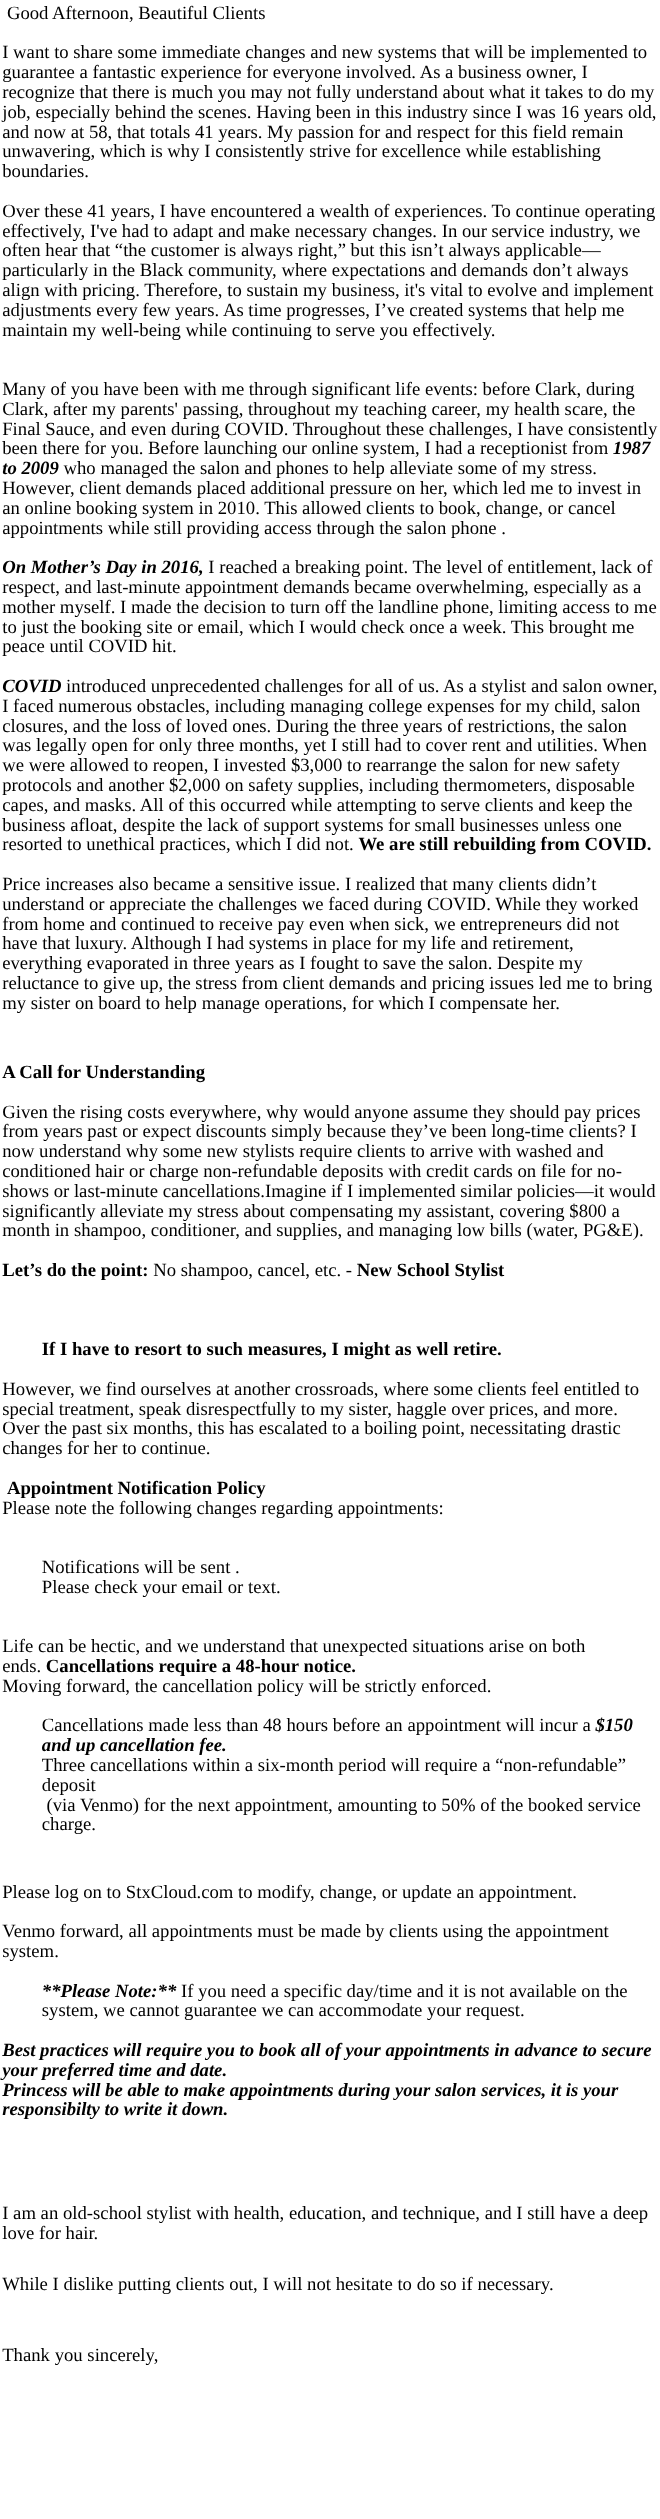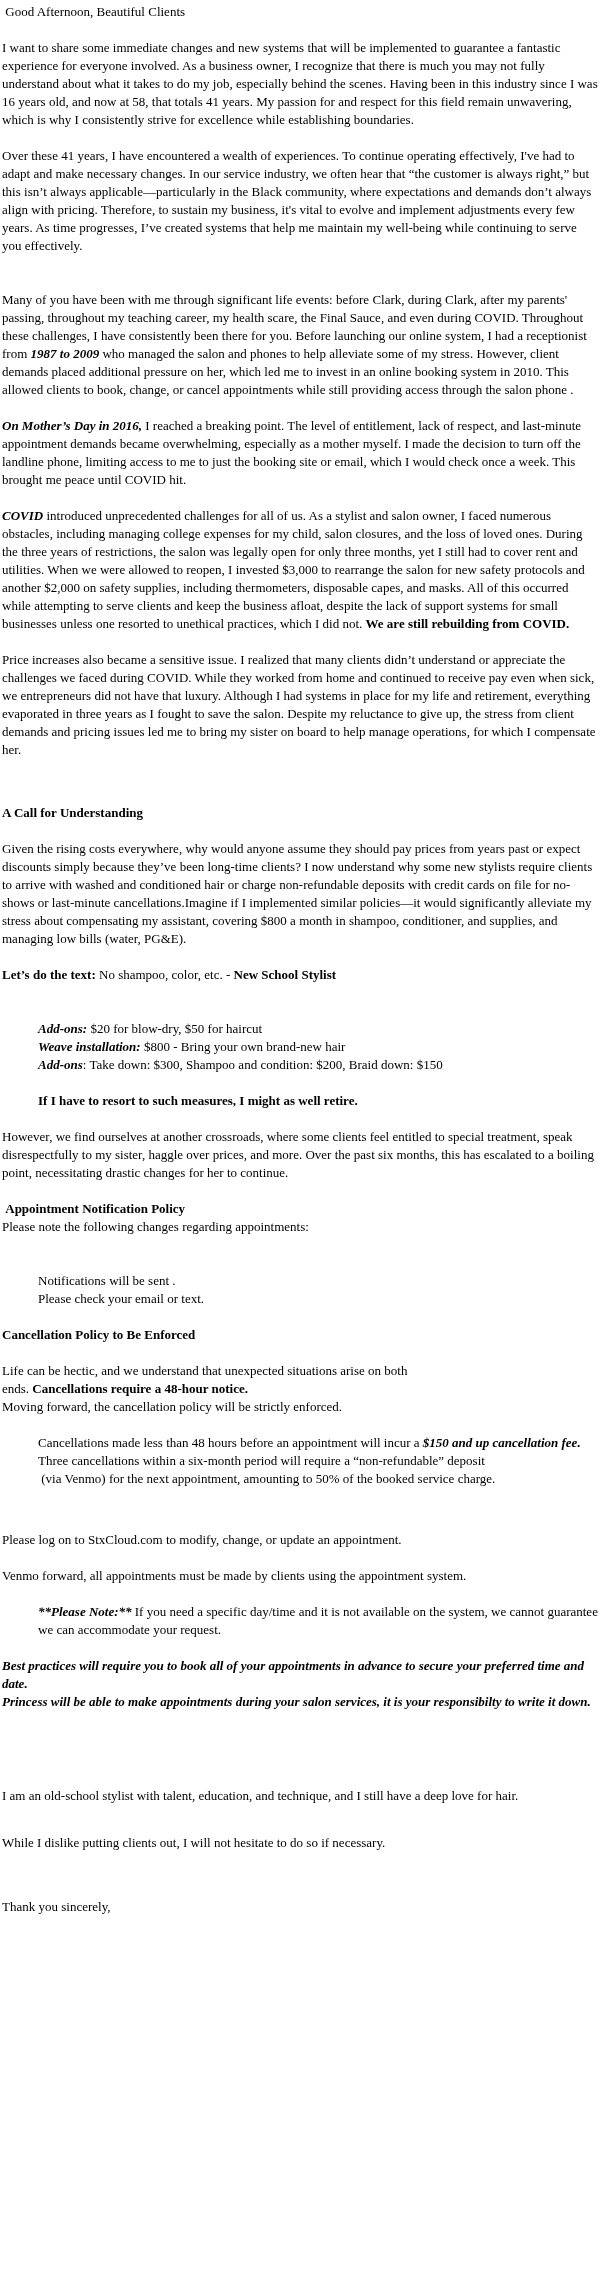--- a/index.html
+++ b/index.html
@@ -9,21 +9,21 @@
   }
   #page {
     width: 600px;
     height: 2290px;
     overflow: hidden;
     box-sizing: border-box;
     padding: 3px 2px 0 2px;
     background: #ffffff;
     color: #000000;
     font-family: "Liberation Serif", "DejaVu Serif", serif;
-    font-size: 13px;
+    font-size: 17px;
     line-height: 18px;
   }
   #page p {
     margin: 0;
     white-space: pre-wrap;
   }
   #page p.indent {
     padding-left: 36px;
   }
   #page .gap {
@@ -50,59 +50,55 @@
       <p class=""><span class="bi">On Mother’s Day in 2016,</span><span class="r"> I reached a breaking point. The level of entitlement, lack of respect, and last-minute appointment demands became overwhelming, especially as a mother myself. I made the decision to turn off the landline phone, limiting access to me to just the booking site or email, which I would check once a week. This brought me peace until COVID hit.</span></p>
       <div class="gap" style="height: 18px;"></div>
       <p class=""><span class="bi">COVID</span><span class="r"> introduced unprecedented challenges for all of us. As a stylist and salon owner, I faced numerous obstacles, including managing college expenses for my child, salon closures, and the loss of loved ones. During the three years of restrictions, the salon was legally open for only three months, yet I still had to cover rent and utilities. When we were allowed to reopen, I invested $3,000 to rearrange the salon for new safety protocols and another $2,000 on safety supplies, including thermometers, disposable capes, and masks. All of this occurred while attempting to serve clients and keep the business afloat, despite the lack of support systems for small businesses unless one resorted to unethical practices, which I did not. </span><span class="b">We are still rebuilding from COVID.</span></p>
       <div class="gap" style="height: 18px;"></div>
       <p class=""><span class="r">Price increases also became a sensitive issue. I realized that many clients didn’t understand or appreciate the challenges we faced during COVID. While they worked from home and continued to receive pay even when sick, we entrepreneurs did not have that luxury. Although I had systems in place for my life and retirement, everything evaporated in three years as I fought to save the salon. Despite my reluctance to give up, the stress from client demands and pricing issues led me to bring my sister on board to help manage operations, for which I compensate her.</span></p>
       <div class="gap" style="height: 45px;"></div>
       <p class=""><span class="b">A Call for Understanding</span></p>
       <div class="gap" style="height: 18px;"></div>
       <p class=""><span class="r">Given the rising costs everywhere, why would anyone assume they should pay prices from years past or expect discounts simply because they’ve been long-time clients? I now understand why some new stylists require clients to arrive with washed and conditioned hair or charge non-refundable deposits with credit cards on file for no-shows or last-minute cancellations.Imagine if I implemented similar policies—it would significantly alleviate my stress about compensating my assistant, covering $800 a month in shampoo, conditioner, and supplies, and managing low bills (water, PG&amp;E).</span></p>
       <div class="gap" style="height: 18px;"></div>
-      <p class=""><span class="b">Let’s do the text:</span><span class="r"> No shampoo, color, etc. - </span><span class="b">New School Stylist</span></p>
+      <p class=""><span class="b">Let’s do the point:</span><span class="r"> No shampoo, cancel, etc. - </span><span class="b">New School Stylist</span></p>
       <div class="gap" style="height: 18px;"></div>
       <div class="gap" style="height: 18px;"></div>
-      <p class="indent"><span class="bi">Add-ons:</span><span class="r"> $20 for blow-dry, $50 for haircut
-</span><span class="bi">Weave installation:</span><span class="r"> $800 - Bring your own brand-new hair
-</span><span class="bi">Add-ons</span><span class="r">: Take down: $300, Shampoo and condition: $200, Braid down: $150</span></p>
       <div class="gap" style="height: 18px;"></div>
       <p class="indent"><span class="b">If I have to resort to such measures, I might as well retire.</span></p>
       <div class="gap" style="height: 18px;"></div>
       <p class=""><span class="r">However, we find ourselves at another crossroads, where some clients feel entitled to special treatment, speak disrespectfully to my sister, haggle over prices, and more. Over the past six months, this has escalated to a boiling point, necessitating drastic changes for her to continue.</span></p>
       <div class="gap" style="height: 18px;"></div>
       <p class=""><span class="b"> Appointment Notification Policy</span><span class="r">
 Please note the following changes regarding appointments:</span></p>
       <div class="gap" style="height: 18px;"></div>
       <div class="gap" style="height: 18px;"></div>
       <p class="indent"><span class="r">Notifications will be sent .
 Please check your email or text.</span></p>
       <div class="gap" style="height: 18px;"></div>
-      <p class=""><span class="b">Cancellation Policy to Be Enforced</span></p>
       <div class="gap" style="height: 18px;"></div>
       <p class=""><span class="r">Life can be hectic, and we understand that unexpected situations arise on both
 ends. </span><span class="b">Cancellations require a 48-hour notice.</span><span class="r">
 Moving forward, the cancellation policy will be strictly enforced.</span></p>
       <div class="gap" style="height: 18px;"></div>
       <p class="indent"><span class="r">Cancellations made less than 48 hours before an appointment will incur a </span><span class="bi">$150 and up cancellation fee.</span><span class="r">
 Three cancellations within a six-month period will require a “non-refundable” deposit
  (via Venmo) for the next appointment, amounting to 50% of the booked service charge.</span></p>
       <div class="gap" style="height: 25.2px;"></div>
       <div class="gap" style="height: 18px;"></div>
       <p class=""><span class="r">Please log on to StxCloud.com to modify, change, or update an appointment.</span></p>
       <div class="gap" style="height: 18px;"></div>
       <p class=""><span class="r">Venmo forward, all appointments must be made by clients using the appointment system.</span></p>
       <div class="gap" style="height: 18px;"></div>
       <p class="indent"><span class="bi">**Please Note:**</span><span class="r"> If you need a specific day/time and it is not available on the system, we cannot guarantee we can accommodate your request.</span></p>
       <div class="gap" style="height: 18px;"></div>
       <p class=""><span class="bi">Best practices will require you to book all of your appointments in advance to secure your preferred time and date.
 Princess will be able to make appointments during your salon services, it is your responsibilty to write it down.</span></p>
       <div class="gap" style="height: 75.6px;"></div>
-      <p class=""><span class="r">I am an old-school stylist with talent, education, and technique, and I still have a deep love for hair.</span></p>
+      <p class=""><span class="r">I am an old-school stylist with health, education, and technique, and I still have a deep love for hair.</span></p>
       <div class="gap" style="height: 10.8px;"></div>
       <div class="gap" style="height: 18px;"></div>
       <p class=""><span class="r">While I dislike putting clients out, I will not hesitate to do so if necessary.</span></p>
       <div class="gap" style="height: 46.8px;"></div>
       <p class=""><span class="r">Thank you sincerely,</span></p>
       <div class="gap" style="height: 14.4px;"></div>
     </div>
 </div>
 
 </body></html>

